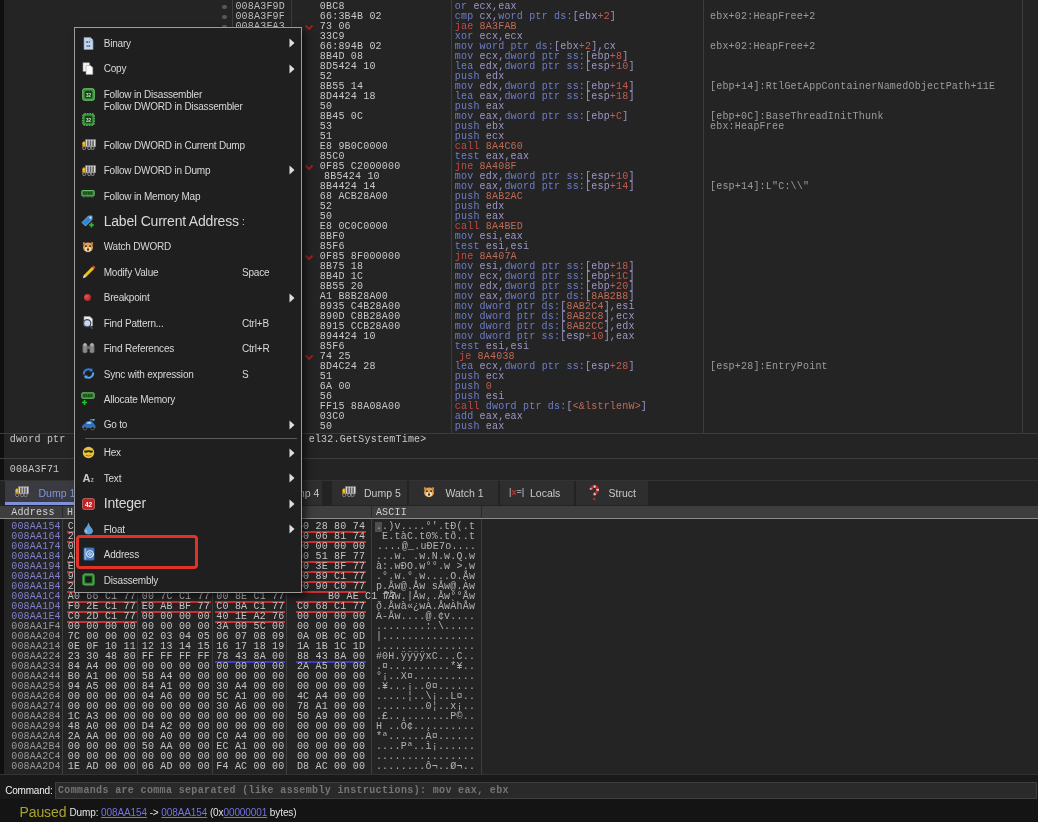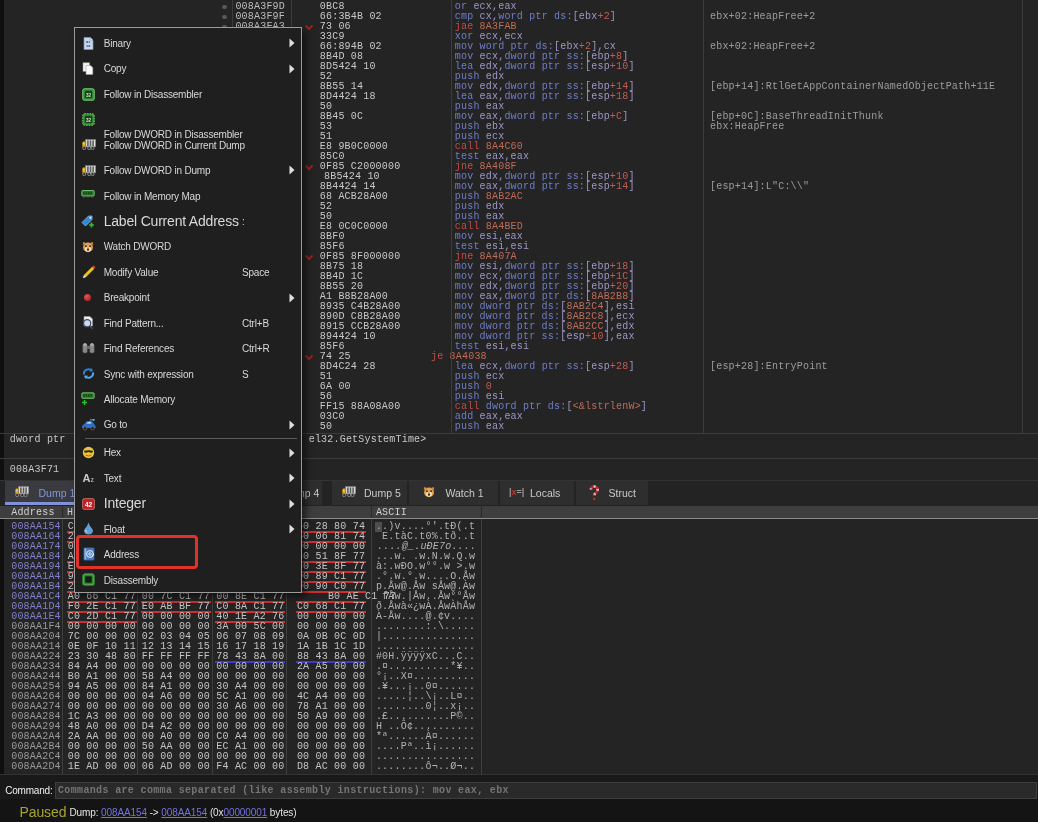--- a/index.html
+++ b/index.html
@@ -88,21 +88,21 @@
 <div class="t" style="left:454.8px;top:302px;"><span class="M">mov </span><span class="M">dword ptr ds:</span><span class="R">[</span><span class="A">8AB2C4</span><span class="R">],esi</span></div>
 <div class="t" style="left:319.8px;top:312px;color:#c8c8c8;">890D C8B28A00</div>
 <div class="t" style="left:454.8px;top:312px;"><span class="M">mov </span><span class="M">dword ptr ds:</span><span class="R">[</span><span class="A">8AB2C8</span><span class="R">],ecx</span></div>
 <div class="t" style="left:319.8px;top:322px;color:#c8c8c8;">8915 CCB28A00</div>
 <div class="t" style="left:454.8px;top:322px;"><span class="M">mov </span><span class="M">dword ptr ds:</span><span class="R">[</span><span class="A">8AB2CC</span><span class="R">],edx</span></div>
 <div class="t" style="left:319.8px;top:332px;color:#c8c8c8;">894424 10</div>
 <div class="t" style="left:454.8px;top:332px;"><span class="M">mov </span><span class="M">dword ptr ss:</span><span class="R">[esp</span><span class="N">+10</span><span class="R">],eax</span></div>
 <div class="t" style="left:319.8px;top:342px;color:#c8c8c8;">85F6</div>
 <div class="t" style="left:454.8px;top:342px;"><span class="M">test </span><span class="R">esi,esi</span></div>
 <div class="t" style="left:319.8px;top:352px;color:#c8c8c8;">74 25</div>
-<div class="t" style="left:431px;top:352px;"><span class="B">je </span><span class="A">8A4038</span></div>
+<div class="t" style="left:459px;top:352px;"><span class="B">je </span><span class="A">8A4038</span></div>
 <div class="t" style="left:319.8px;top:362px;color:#c8c8c8;">8D4C24 28</div>
 <div class="t" style="left:454.8px;top:362px;"><span class="M">lea </span><span class="R">ecx,</span><span class="M">dword ptr ss:</span><span class="R">[esp</span><span class="N">+28</span><span class="R">]</span></div>
 <div class="t" style="left:710px;top:362px;color:#9c9c9c;">[esp+28]:EntryPoint</div>
 <div class="t" style="left:319.8px;top:372px;color:#c8c8c8;">51</div>
 <div class="t" style="left:454.8px;top:372px;"><span class="M">push </span><span class="R">ecx</span></div>
 <div class="t" style="left:319.8px;top:382px;color:#c8c8c8;">6A 00</div>
 <div class="t" style="left:454.8px;top:382px;"><span class="M">push </span><span class="N">0</span></div>
 <div class="t" style="left:319.8px;top:392px;color:#c8c8c8;">56</div>
 <div class="t" style="left:454.8px;top:392px;"><span class="M">push </span><span class="R">esi</span></div>
 <div class="t" style="left:319.8px;top:402px;color:#c8c8c8;">FF15 88A08A00</div>
@@ -252,21 +252,21 @@
 <div class="t" style="left:141.7px;top:532px;color:#c4c4c4;">00 00 00 00</div>
 <div class="t" style="left:216.3px;top:532px;color:#c4c4c4;">00 00 00 00</div>
 <div class="t" style="left:296.9px;top:532px;color:#c4c4c4;">40 06 81 74</div>
 <div class="ul" style="left:295.7px;top:540.6px;width:70px;background:#cc2f2f;"></div>
 <div class="t" style="left:375.9px;top:532px;color:#b2b2b2;"> E.tàC.t0%.tð..t</div>
 <div class="t" style="left:11.2px;top:542px;color:#8080cc;">008AA174</div>
 <div class="t" style="left:67.7px;top:542px;color:#c4c4c4;">00 00 00 00</div>
 <div class="t" style="left:141.7px;top:542px;color:#c4c4c4;">00 00 00 00</div>
 <div class="t" style="left:216.3px;top:542px;color:#c4c4c4;">00 00 00 00</div>
 <div class="t" style="left:296.9px;top:542px;color:#c4c4c4;">00 00 00 00</div>
-<div class="t" style="left:377px;top:542px;color:#b2b2b2;font-style:italic;">....@_.uÐE7o....</div>
+<div class="t" style="left:377px;top:542px;color:#b2b2b2;">....@_.uÐE7o....</div>
 <div class="t" style="left:11.2px;top:552px;color:#8080cc;">008AA184</div>
 <div class="t" style="left:67.7px;top:552px;color:#c4c4c4;">A0 00 00 00</div>
 <div class="ul" style="left:66.5px;top:560.6px;width:70px;background:#cc2f2f;"></div>
 <div class="t" style="left:141.7px;top:552px;color:#c4c4c4;">00 00 00 00</div>
 <div class="t" style="left:216.3px;top:552px;color:#c4c4c4;">00 00 00 00</div>
 <div class="t" style="left:296.9px;top:552px;color:#c4c4c4;">30 51 8F 77</div>
 <div class="ul" style="left:295.7px;top:560.6px;width:70px;background:#cc2f2f;"></div>
 <div class="t" style="left:375.9px;top:552px;color:#b2b2b2;">...w. .w.N.w.Q.w</div>
 <div class="t" style="left:11.2px;top:562px;color:#8080cc;">008AA194</div>
 <div class="t" style="left:67.7px;top:562px;color:#c4c4c4;">E0 00 00 00</div>
@@ -449,21 +449,21 @@
       <rect x="0.8" y="0.8" width="11.4" height="11.4" rx="1.5" fill="#2f8f2f" stroke="#7ad47a" stroke-width="1"></rect>
       <rect x="3.2" y="3.2" width="6.6" height="6.6" rx="1" fill="#1d3d1d" stroke="#0e260e" stroke-width="0.5"></rect>
       <text x="6.5" y="8.6" font-size="4.6" font-family="Liberation Sans" fill="#cfe8cf" text-anchor="middle" font-weight="bold">32</text>
     </svg>
 <div class="s" style="left:103.7px;top:87.875px;font-size:10px;letter-spacing:-0.2px;line-height:13px;color:#d8d8d8;">Follow in Disassembler</div>
 <svg style="position:absolute;left:81.5px;top:113.005px;" width="13" height="13" viewBox="0 0 13 13">
       <rect x="0.8" y="0.8" width="11.4" height="11.4" rx="1.5" fill="#2f8f2f" stroke="#7ad47a" stroke-width="1" stroke-dasharray="1.6,1"></rect>
       <rect x="3.2" y="3.2" width="6.6" height="6.6" rx="1" fill="#1d3d1d" stroke="#0e260e" stroke-width="0.5"></rect>
       <text x="6.5" y="8.6" font-size="4.6" font-family="Liberation Sans" fill="#cfe8cf" text-anchor="middle" font-weight="bold">32</text>
     </svg>
-<div class="s" style="left:103.7px;top:128px;font-size:10px;letter-spacing:-0.2px;line-height:13px;color:#d8d8d8;">Follow DWORD in Disassembler</div>
+<div class="s" style="left:103.7px;top:100px;font-size:10px;letter-spacing:-0.2px;line-height:13px;color:#d8d8d8;">Follow DWORD in Disassembler</div>
 <svg style="position:absolute;left:81.5px;top:139.435px;" width="14" height="11" viewBox="0 0 14 11">
       <rect x="3.6" y="0.6" width="10" height="7.2" fill="#dcdcdc" stroke="#808080" stroke-width="0.5"></rect>
       <rect x="5.1" y="1.4" width="1.6" height="5.6" fill="#5f5f5f"></rect>
       <rect x="7.7" y="1.4" width="1.6" height="5.6" fill="#5f5f5f"></rect>
       <rect x="10.3" y="1.4" width="1.6" height="5.6" fill="#5f5f5f"></rect>
       <path d="M0.3 7.8 L0.3 4.2 L1.1 2.6 L3.6 2.6 L3.6 7.8 Z" fill="#f0ac14" stroke="#8a6208" stroke-width="0.4"></path>
       <rect x="0.9" y="3.6" width="1.2" height="1.5" fill="#b8d8ee"></rect>
       <circle cx="2.2" cy="9.1" r="1.6" fill="#2e2e2e" stroke="#a8a8a8" stroke-width="0.7"></circle>
       <circle cx="10.6" cy="9.1" r="1.6" fill="#2e2e2e" stroke="#a8a8a8" stroke-width="0.7"></circle>
       <circle cx="7.2" cy="9.1" r="1.6" fill="#2e2e2e" stroke="#a8a8a8" stroke-width="0.7"></circle>

